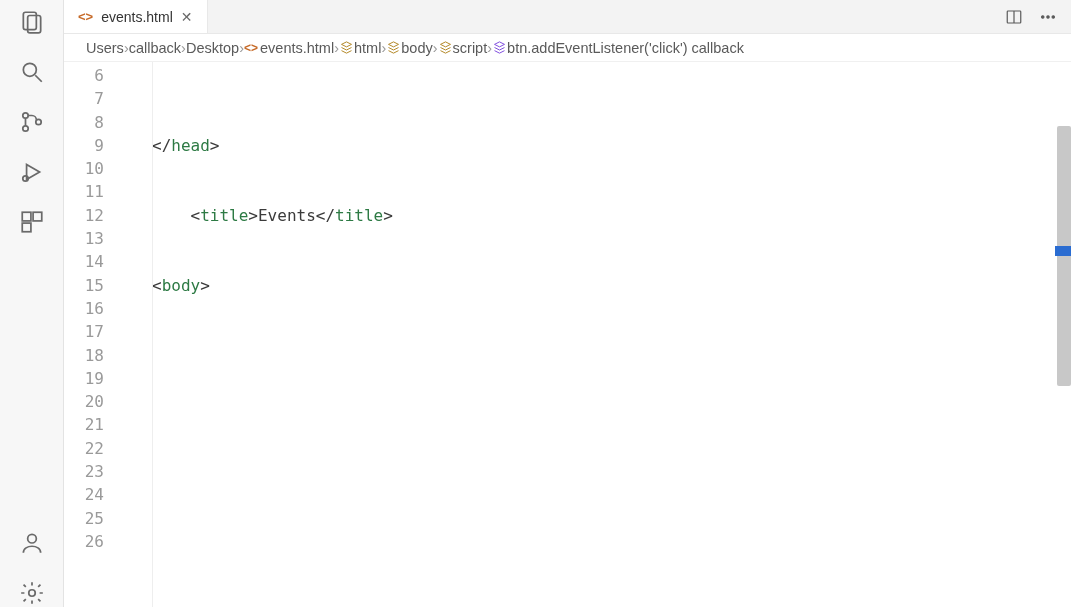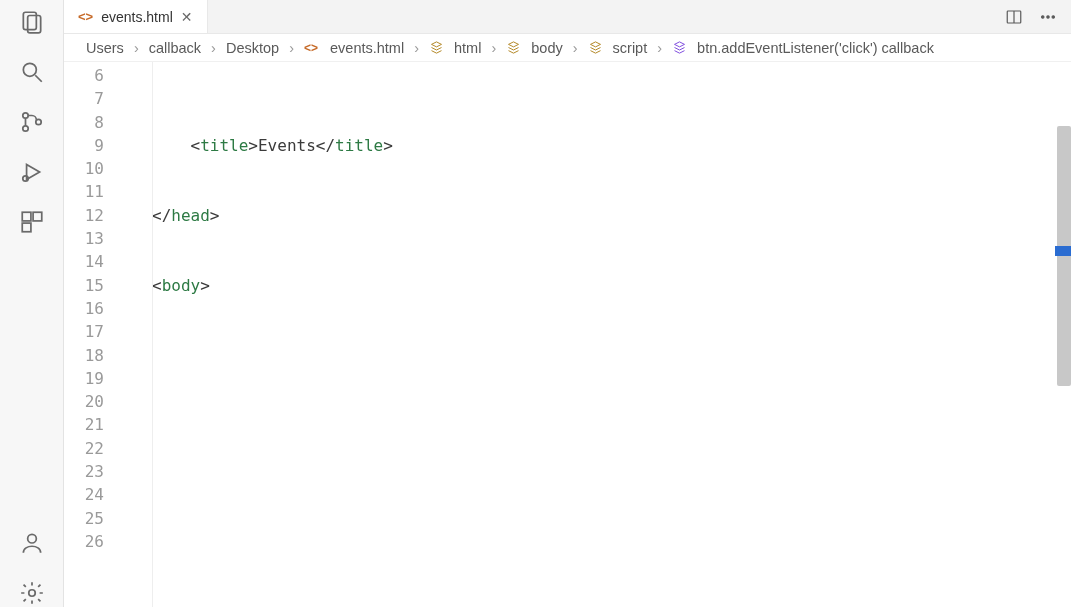--- a/index.html
+++ b/index.html
@@ -18,21 +18,21 @@
   
   .tabbar { height: 34px; display:flex; align-items:stretch; border-bottom: 1px solid #e8e8e8; background:#f3f3f3; }
   .tab { display:flex; align-items:center; gap:8px; padding: 0 14px; background:#fff; border-right:1px solid #e8e8e8; font-size:14px; }
   .tab .ticon { color:#c66a28; font-weight:600; font-size:13px; }
   .tab .tclose { color:#6a6a6a; font-size:14px; cursor:pointer; }
   .tabactions { margin-left:auto; display:flex; align-items:center; gap:16px; padding-right:14px; color:#5a5a5a; }
   .tabactions .ticon2 { cursor:pointer; display:flex; }
   .tabactions svg { width:18px; height:18px; stroke:currentColor; fill:none; stroke-width:1.6; }
 
   
-  .crumbs { height: 28px; display:flex; align-items:center; gap:10px; padding-left: 22px; font-size:14.5px; color:#5a5a5a; border-bottom:1px solid #f0f0f0; }
+  .crumbs { height: 28px; display:flex; align-items:center; gap:0; padding-left: 22px; font-size:14.5px; color:#5a5a5a; border-bottom:1px solid #f0f0f0; }
   .crumbs .sep { color:#999; }
   .crumbs .cicon { display:inline-flex; align-items:center; }
   .crumbs svg { width:15px; height:15px; stroke:currentColor; fill:none; stroke-width:1.6; }
   .crumbs .cfile { color:#c66a28; font-weight:600; font-size:12px; margin-right:2px; }
 
   
   .editor { flex:1; display:flex; font-family: Menlo, Consolas, monospace; font-size:16px; line-height:23.3px; overflow:hidden; }
   .gutter { width:60px; text-align:right; color:#9a9a9a; padding-right:20px; padding-top:2px; user-select:none; }
   .gutter div { height:23.3px; }
   .code { flex:1; padding-top:2px; white-space:pre; position:relative; padding-left:28px; }
@@ -186,22 +186,22 @@
           <div>20</div>
           <div>21</div>
           <div>22</div>
           <div>23</div>
           <div>24</div>
           <div>25</div>
           <div>26</div>
       </div>
       <div class="code">
         <div class="indent-guide" style="left:28px"></div>
+        <div class="codeline"><span class="p">&lt;/</span><span class="t">head</span><span class="p">&gt;</span></div>
         <div class="codeline">    <span class="p">&lt;</span><span class="t">title</span><span class="p">&gt;</span><span class="p">Events</span><span class="p">&lt;/</span><span class="t">title</span><span class="p">&gt;</span></div>
-        <div class="codeline"><span class="p">&lt;/</span><span class="t">head</span><span class="p">&gt;</span></div>
         <div class="codeline"><span class="p">&lt;</span><span class="t">body</span><span class="p">&gt;</span></div>
         <div class="codeline"></div>
         <div class="codeline"></div>
         
         
         
         
         
         
         

